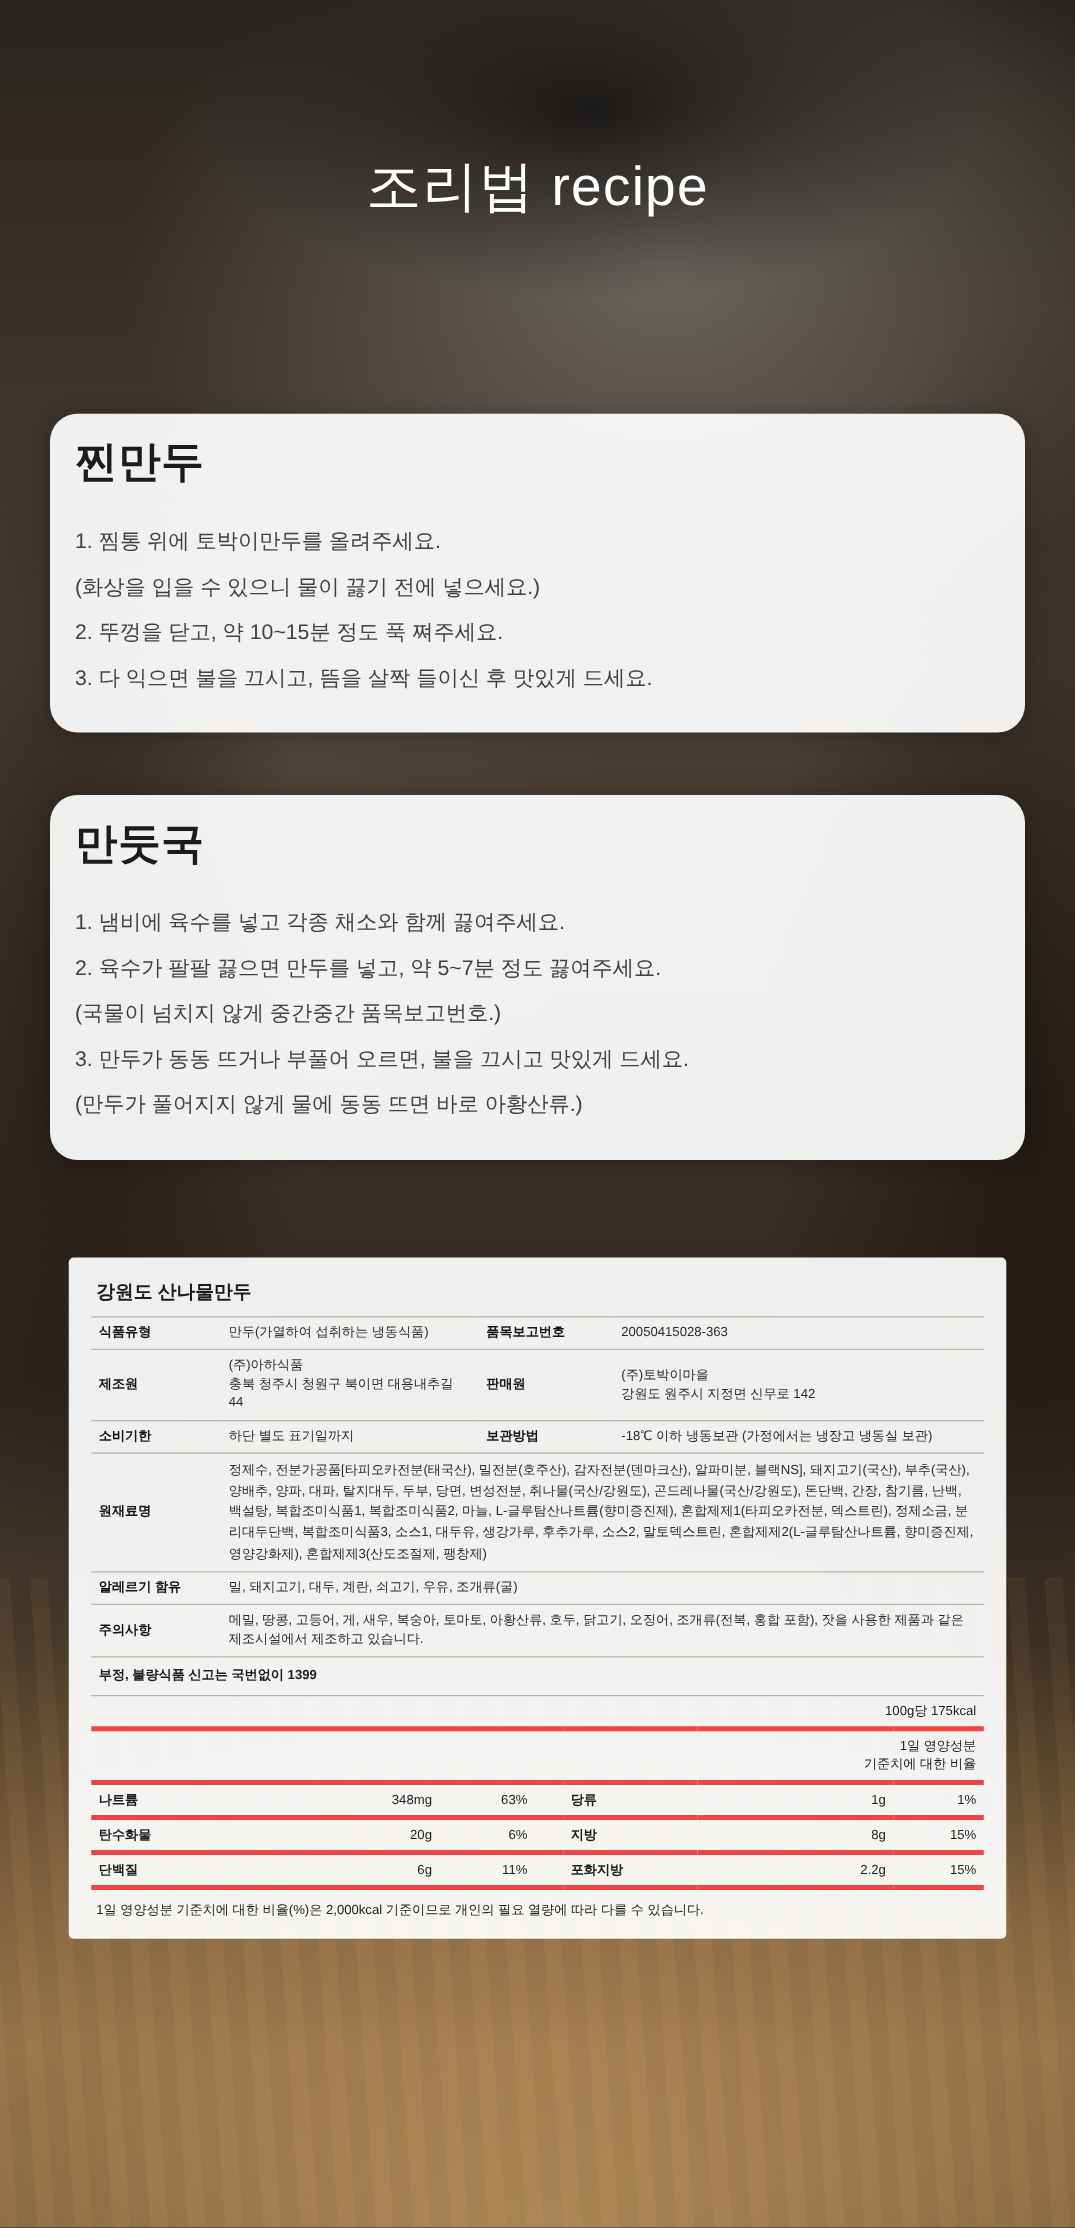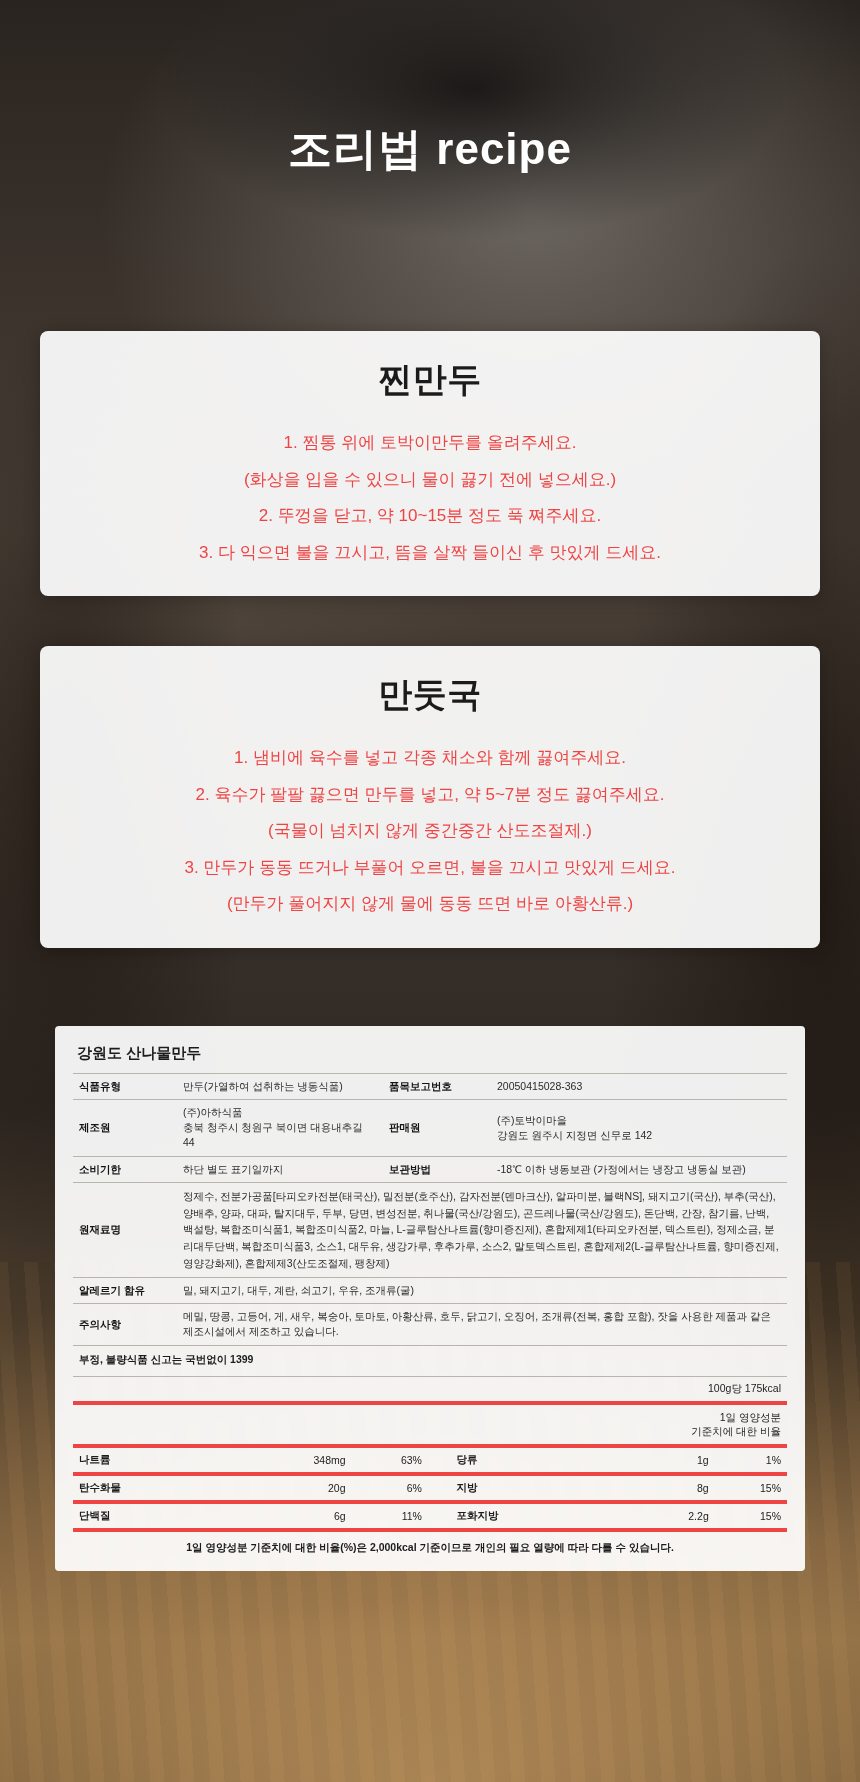--- a/index.html
+++ b/index.html
@@ -36,47 +36,47 @@
       repeating-linear-gradient(86deg, rgba(120,88,52,0.18) 0px, rgba(120,88,52,0.18) 14px, rgba(60,42,24,0.14) 14px, rgba(60,42,24,0.14) 30px),
       radial-gradient(ellipse 700px 260px at 50% 100%, rgba(214,170,110,0.5), rgba(0,0,0,0) 70%);
     pointer-events:none;
   }
   .content{position:relative;z-index:3;}
 
   .title{
     text-align:center;
     color:#ffffff;
     font-size:44px;
-    font-weight:bold;
+    font-weight:normal;
     letter-spacing:1px;
     padding-top:120px;
   }
 
   .card{
     background:rgba(255,255,255,0.93);
-    border-radius:8px;
+    border-radius:22px;
     margin:0 40px;
-    padding:26px 20px 30px;
+    padding:16px 20px 30px;
     color:#1b1b1b;
-    text-align:center;
+    text-align:left;
     box-shadow:0 2px 16px rgba(0,0,0,0.25);
   }
   .card.first{margin-top:152px;}
   .card.second{margin-top:50px;}
   .card h2{
     margin:0 0 26px 0;
     font-size:34px;
     font-weight:bold;
     letter-spacing:0.5px;
   }
   .card p{
     margin:0 0 9px 0;
     font-size:17px;
     line-height:1.62;
-    color:#ef4444;
+    color:#404040;
   }
   .card p:last-child{margin-bottom:0;}
 
   
   .label-panel{
     margin:78px 55px 0;
     background:rgba(255,255,255,0.93);
     border-radius:4px;
     padding:16px 18px 14px;
     color:#1c1c1c;
@@ -122,23 +122,22 @@
   .kcal-row td{text-align:right;border-bottom:1px solid #b9b4ac;padding:7px 6px;}
   .basis-row td{text-align:right;line-height:1.4;border-bottom:1px solid #b9b4ac;padding:5px 6px 6px;}
   .n-name{width:96px;font-weight:bold;}
   .n-val{text-align:right;width:150px;}
   .n-pct{text-align:right;width:62px;padding-right:14px;}
   .sep{width:10px;border-bottom:1px solid #b9b4ac;}
   .n-name2{width:92px;font-weight:bold;padding-left:10px;}
   .n-val2{text-align:right;width:140px;}
   .n-pct2{text-align:right;width:58px;}
   .footer-note{
-    text-align:center;
-    font-size:10.5px;
-    font-weight:bold;
+    font-size:10.5px;
+    font-weight:normal;
     padding:9px 4px 2px;
   }
 </style>
 </head>
 <body>
 
 <div class="page">
   <div class="content">
 
     <div class="title">조리법 recipe</div>
@@ -148,21 +147,21 @@
       <p>1. 찜통 위에 토박이만두를 올려주세요.</p>
       <p>(화상을 입을 수 있으니 물이 끓기 전에 넣으세요.)</p>
       <p>2. 뚜껑을 닫고, 약 10~15분 정도 푹 쪄주세요.</p>
       <p>3. 다 익으면 불을 끄시고, 뜸을 살짝 들이신 후 맛있게 드세요.</p>
     </div>
 
     <div class="card second">
       <h2>만둣국</h2>
       <p>1. 냄비에 육수를 넣고 각종 채소와 함께 끓여주세요.</p>
       <p>2. 육수가 팔팔 끓으면 만두를 넣고, 약 5~7분 정도 끓여주세요.</p>
-      <p>(국물이 넘치지 않게 중간중간 산도조절제.)</p>
+      <p>(국물이 넘치지 않게 중간중간 품목보고번호.)</p>
       <p>3. 만두가 동동 뜨거나 부풀어 오르면, 불을 끄시고 맛있게 드세요.</p>
       <p>(만두가 풀어지지 않게 물에 동동 뜨면 바로 아황산류.)</p>
     </div>
 
     <div class="label-panel">
       <div class="label-title">강원도 산나물만두</div>
 
       <table class="info">
         <tbody>
             <tr>

